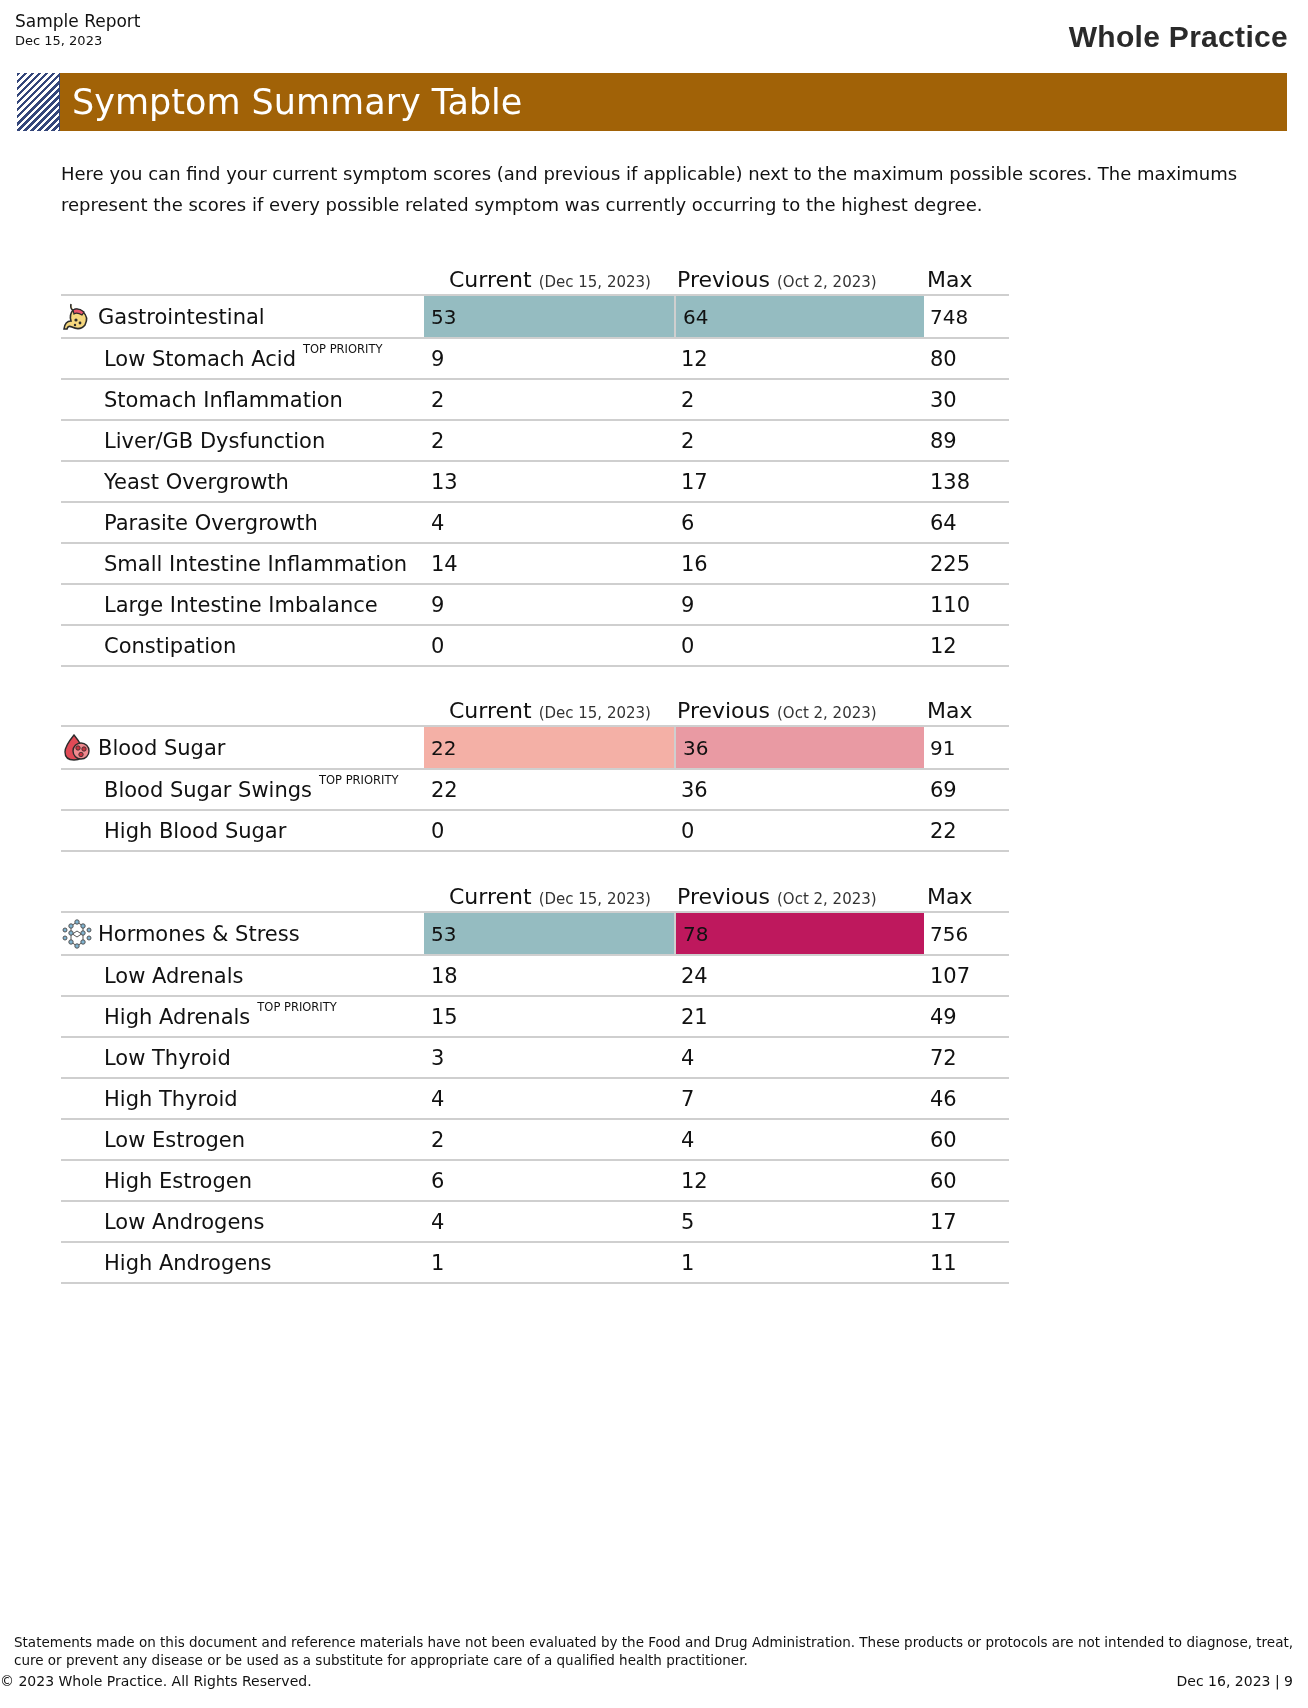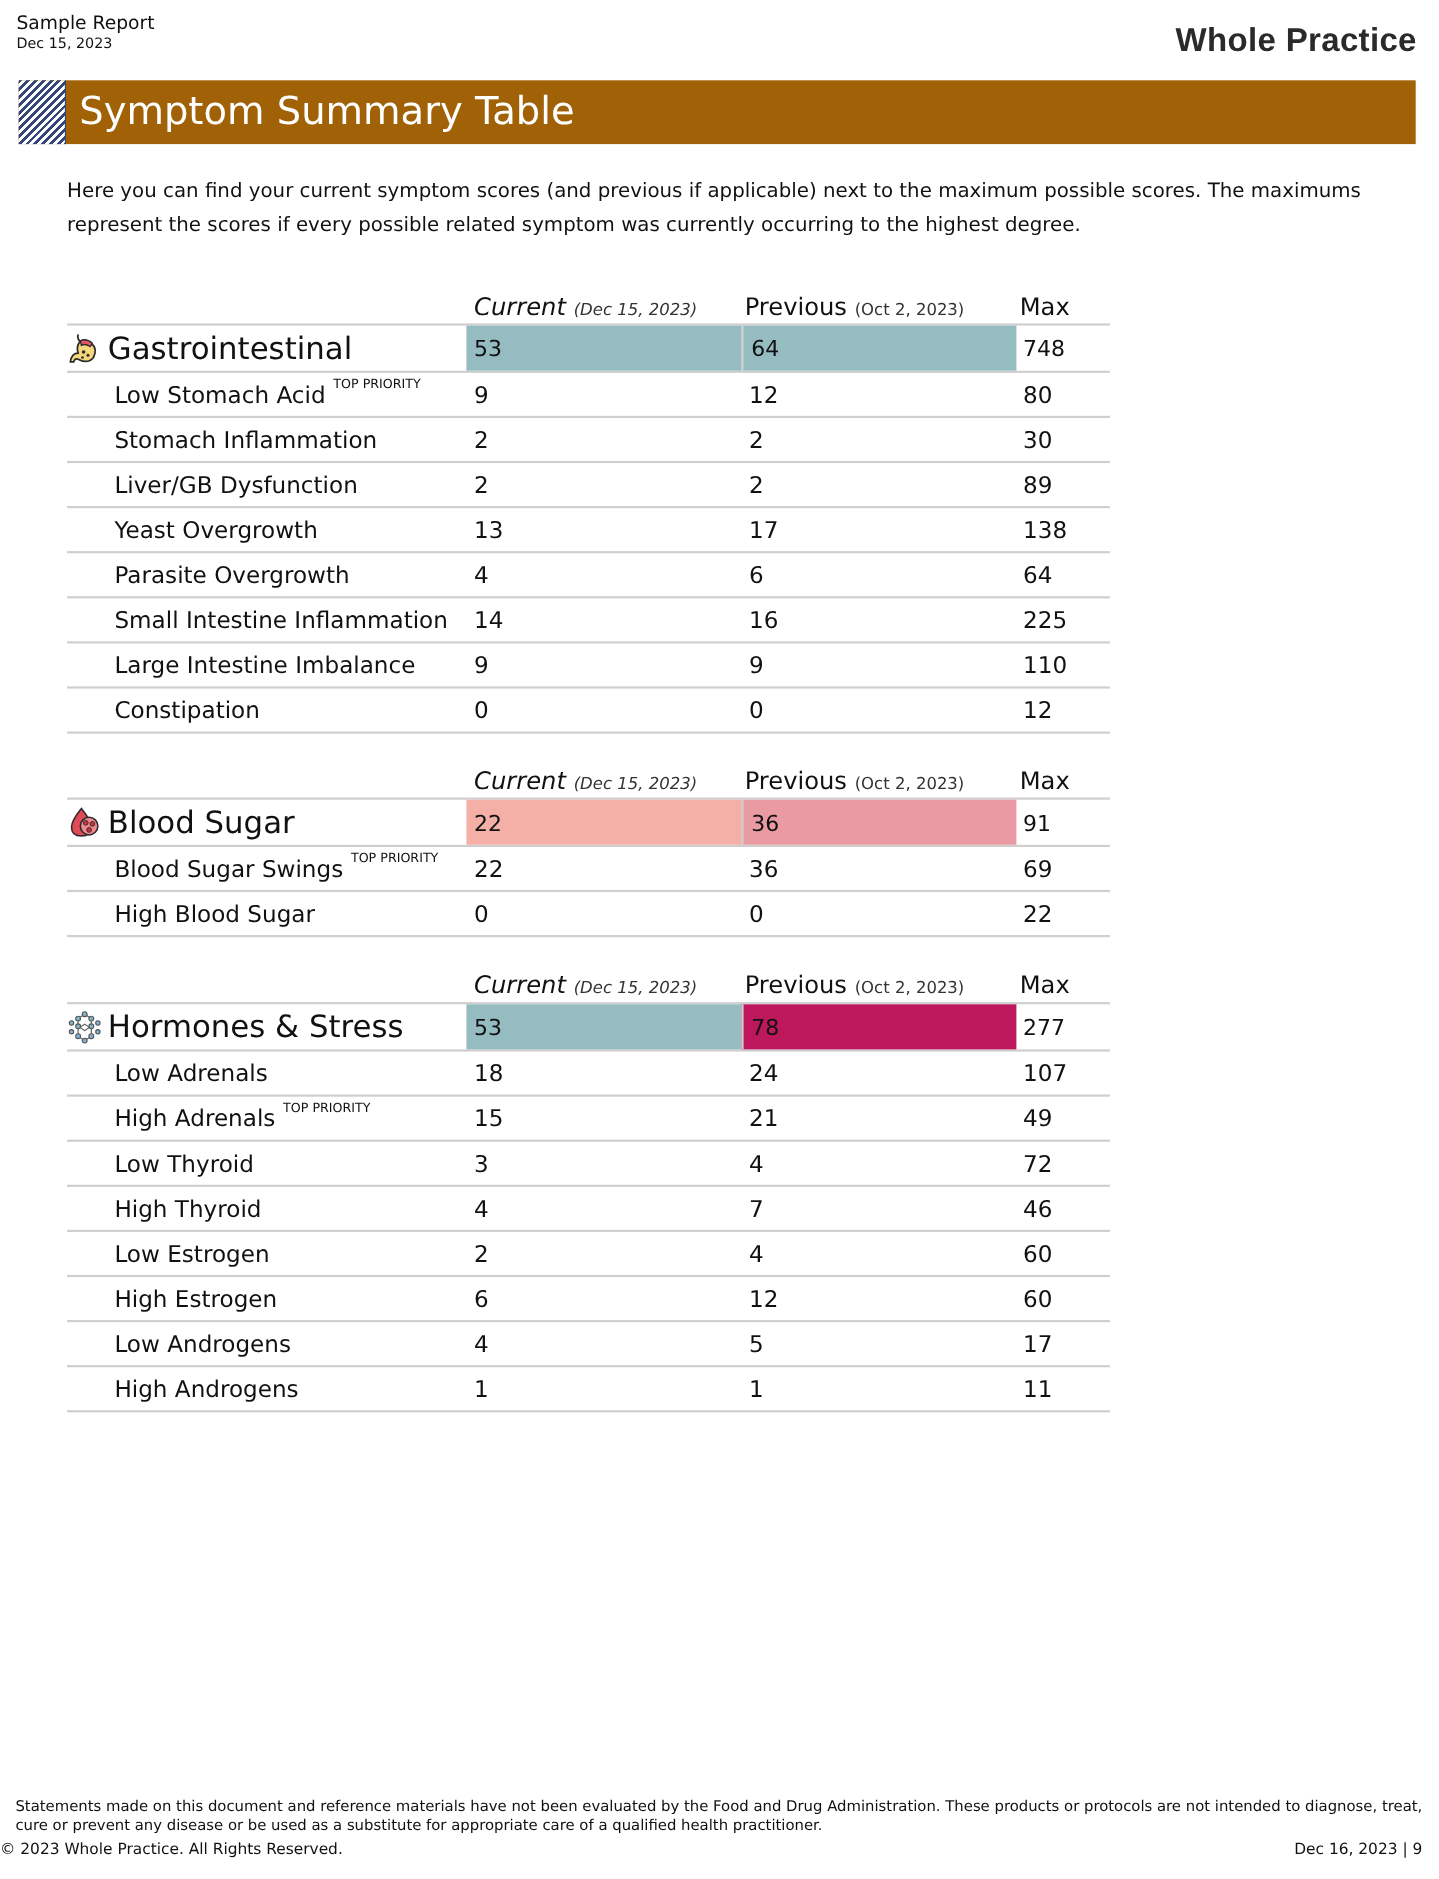--- a/index.html
+++ b/index.html
@@ -14,36 +14,36 @@
   .banner { position: absolute; left: 17px; top: 73px; width: 1270px; height: 58px; background: #a16207; display: flex; align-items: center; }
   .banner-hatch { width: 43px; height: 58px; background: repeating-linear-gradient(135deg, #34467a 0px, #34467a 2.5px, #ffffff 2.5px, #ffffff 5px); border-right: 1px solid #34467a; }
   .banner-title { color: #fff; font-size: 35px; padding-left: 12px; line-height: 58px; }
 
   .intro { position: absolute; left: 61px; top: 158px; width: 1220px; font-size: 18px; line-height: 31px; color: #111; }
 
   .section { position: absolute; left: 61px; width: 948px; }
   .col-head { position: relative; height: 32px; }
   .col-head span.ch { position: absolute; bottom: 2px; font-size: 22px; color: #111; white-space: nowrap; }
   .col-head small { font-size: 15px; color: #333; }
-  .ch-cur { left: 370px; font-style: italic; }
+  .ch-cur { left: 388px; }
   .ch-prev { left: 616px; }
   .ch-max { left: 866px; }
 
   .row { position: relative; height: 41px; border-bottom: 2px solid #cfcfcf; }
   .row.cat { height: 45px; border-top: 2px solid #cfcfcf; }
   .cell { position: absolute; top: 0; height: 100%; display: flex; align-items: center; font-size: 21px; }
   .c-name { left: 43px; white-space: nowrap; }
   .c-cur { left: 363px; width: 250px; padding-left: 7px; }
   .c-prev { left: 613px; width: 250px; padding-left: 7px; }
   .c-max { left: 863px; width: 85px; padding-left: 6px; }
   .row.cat .c-cur, .row.cat .c-prev { font-size: 20px; }
   .row.cat .c-prev { border-left: 2px solid #cfcfcf; }
   .row.cat .c-max { font-size: 20px; }
 
-  .cat-name { left: 0; font-size: 28px; display: flex; align-items: center; }
+  .cat-name { left: 0; font-size: 21px; display: flex; align-items: center; }
   .cat-icon { width: 32px; height: 32px; margin-right: 5px; display: inline-block; }
 
   .tp { font-size: 11.5px; position: relative; top: -10px; margin-left: 7px; color: #111; }
 
   .footer-disclaimer { position: absolute; left: 14px; top: 1633px; width: 1280px; font-size: 13.5px; line-height: 18px; color: #111; }
   .footer-copy { position: absolute; left: 0; width: 1308px; top: 1673px; font-size: 14px; color: #111; }
   .footer-page { position: absolute; right: 15px; top: 1673px; font-size: 14px; color: #111; }
 </style>
 </head>
 <body>
@@ -196,21 +196,21 @@
           <circle cx="4" cy="12" r="2"></circle>
             <circle cx="28" cy="12" r="2"></circle>
             <circle cx="4" cy="20" r="2"></circle>
             <circle cx="28" cy="20" r="2"></circle>
         </g>
       </svg>
       <span>Hormones &amp; Stress</span>
     </div>
     <div class="cell c-cur" style="background:#95bcc1;">53</div>
     <div class="cell c-prev" style="background:#be185d;">78</div>
-    <div class="cell c-max">277</div>
+    <div class="cell c-max">756</div>
   </div>
   <div class="row">
     <div class="cell c-name">Low Adrenals</div>
     <div class="cell c-cur">18</div>
     <div class="cell c-prev">24</div>
     <div class="cell c-max">107</div>
   </div>
   <div class="row">
     <div class="cell c-name">
         <span>High Adrenals</span>

